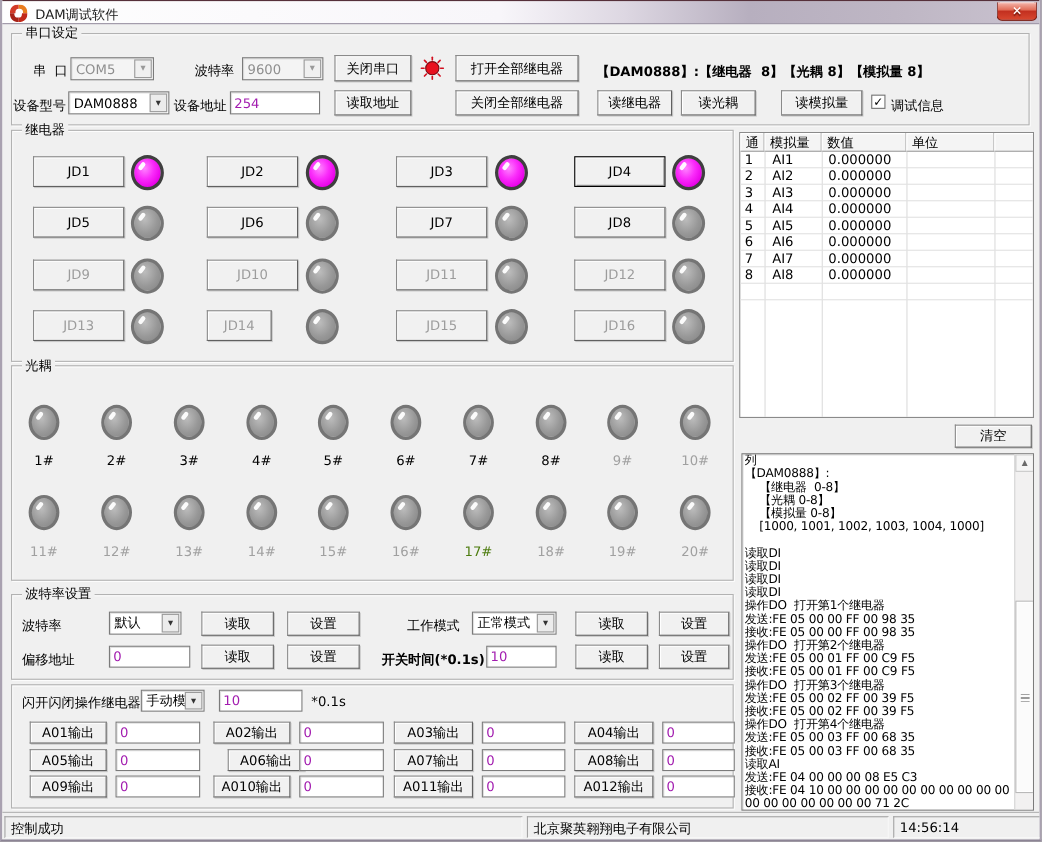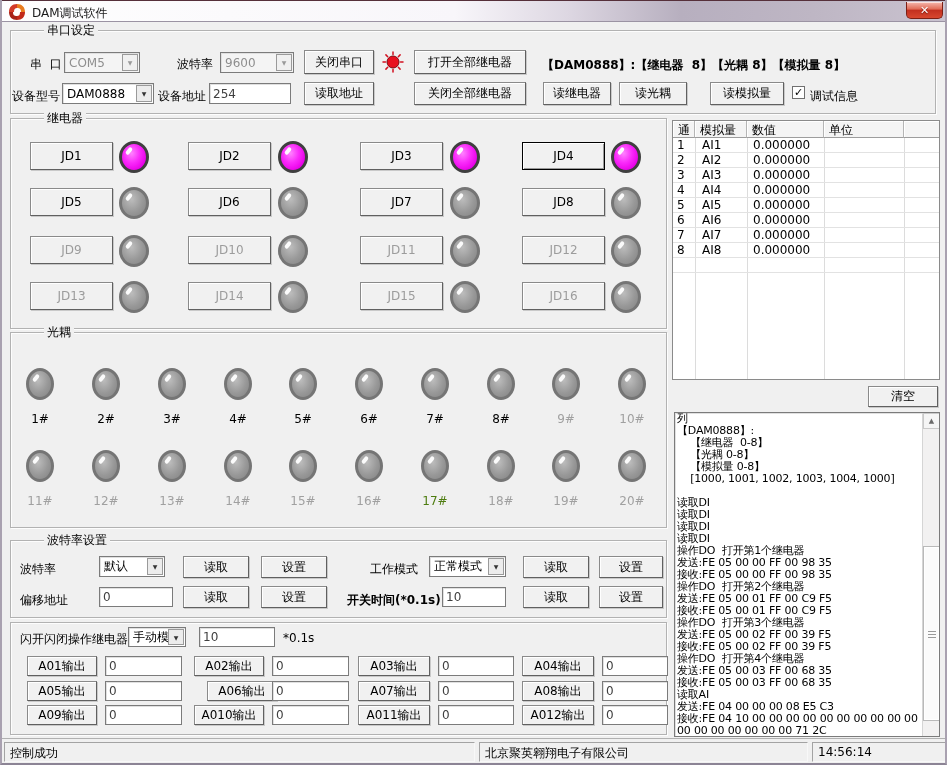--- a/index.html
+++ b/index.html
@@ -14,27 +14,27 @@
   .app-icon{position:absolute;left:7px;top:3px;width:16px;height:16px;}
   .title-text{position:absolute;left:30px;top:4px;color:#1a1a1a;}
   .close-btn{position:absolute;left:904px;top:1px;width:37px;height:17px;
     background:linear-gradient(#f5b8ae 0%,#e06a55 45%,#c22f1f 50%,#d8472f 100%);
     border:1px solid #7c1f14;border-top:none;border-radius:0 0 5px 5px;
     color:#fff;font-weight:bold;font-size:11px;display:flex;align-items:center;justify-content:center;
     text-shadow:0 1px 1px #7a1a10;box-shadow:inset 0 1px 0 rgba(255,255,255,.6);cursor:pointer;}
   
   .lbl{position:absolute;white-space:pre;}
   .gb{position:absolute;border:1px solid #b2b2b2;box-shadow:inset 1px 1px 0 #fdfdfd,1px 1px 0 #fdfdfd;}
-  .gb-label{position:absolute;top:-8px;left:9px;background:#f0f0f0;padding:0 3px;line-height:14px;margin-left:24px;}
+  .gb-label{position:absolute;top:-8px;left:9px;background:#f0f0f0;padding:0 3px;line-height:14px;}
   .btn{position:absolute;background:#f1f1f1;border:1px solid #8a8a8a;border-right-color:#606060;border-bottom-color:#606060;
     box-shadow:inset 1px 1px 0 #ffffff,1px 1px 0 #c9c9c9;display:flex;align-items:center;justify-content:center;cursor:pointer;}
   .btn-default{border:1px solid #000;box-shadow:inset 1px 1px 0 #ffffff,inset -1px -1px 0 #9a9a9a;}
   .btn-disabled{color:#9c9c9c;}
   .tb{position:absolute;border:1px solid #7b7b7b;box-shadow:inset 1px 1px 0 #e0e0e0;background:#fff;
-    font:12px "DejaVu Sans",sans-serif;padding:1px 3px;color:#404040;}
+    font:12px "DejaVu Sans",sans-serif;padding:1px 3px;color:#a21caf;}
   .combo{position:absolute;background:#fff;border:1px solid #7b7b7b;box-shadow:inset 1px 1px 0 #e0e0e0;
     display:flex;align-items:center;padding-left:4px;cursor:pointer;}
   .combo-arrow{position:absolute;right:1px;top:1px;bottom:1px;width:16px;background:#ececec;
     border:1px solid #9a9a9a;display:flex;align-items:center;justify-content:center;font-size:6px;color:#333;}
   .combo.disabled{background:#f4f4f4;color:#8e8e8e;}
   .combo.disabled .combo-arrow{color:#9a9a9a;background:#f0f0f0;}
   .chk{position:absolute;width:13px;height:13px;background:#fff;border:1px solid #707070;
     display:flex;align-items:center;justify-content:center;font-size:11px;font-weight:bold;line-height:11px;cursor:pointer;}
   
   .led{position:absolute;border-radius:50%;}
@@ -200,21 +200,21 @@
   <div class="led led-off" style="left:448px;top:235px;"></div>
   <div class="btn btn-disabled" style="left:520px;top:236px;width:83px;height:28px;">
       <span>JD12</span>
     </div>
   <div class="led led-off" style="left:609px;top:235px;"></div>
 
   <div class="btn btn-disabled" style="left:28px;top:282px;width:83px;height:28px;">
       <span>JD13</span>
     </div>
   <div class="led led-off" style="left:117px;top:281px;"></div>
-  <div class="btn btn-disabled" style="left:186px;top:282px;width:83px;height:28px;">
+  <div class="btn btn-disabled" style="left:186px;top:282px;width:59px;height:28px;">
       <span>JD14</span>
     </div>
   <div class="led led-off" style="left:276px;top:281px;"></div>
   <div class="btn btn-disabled" style="left:358px;top:282px;width:83px;height:28px;">
       <span>JD15</span>
     </div>
   <div class="led led-off" style="left:448px;top:281px;"></div>
   <div class="btn btn-disabled" style="left:520px;top:282px;width:83px;height:28px;">
       <span>JD16</span>
     </div>

